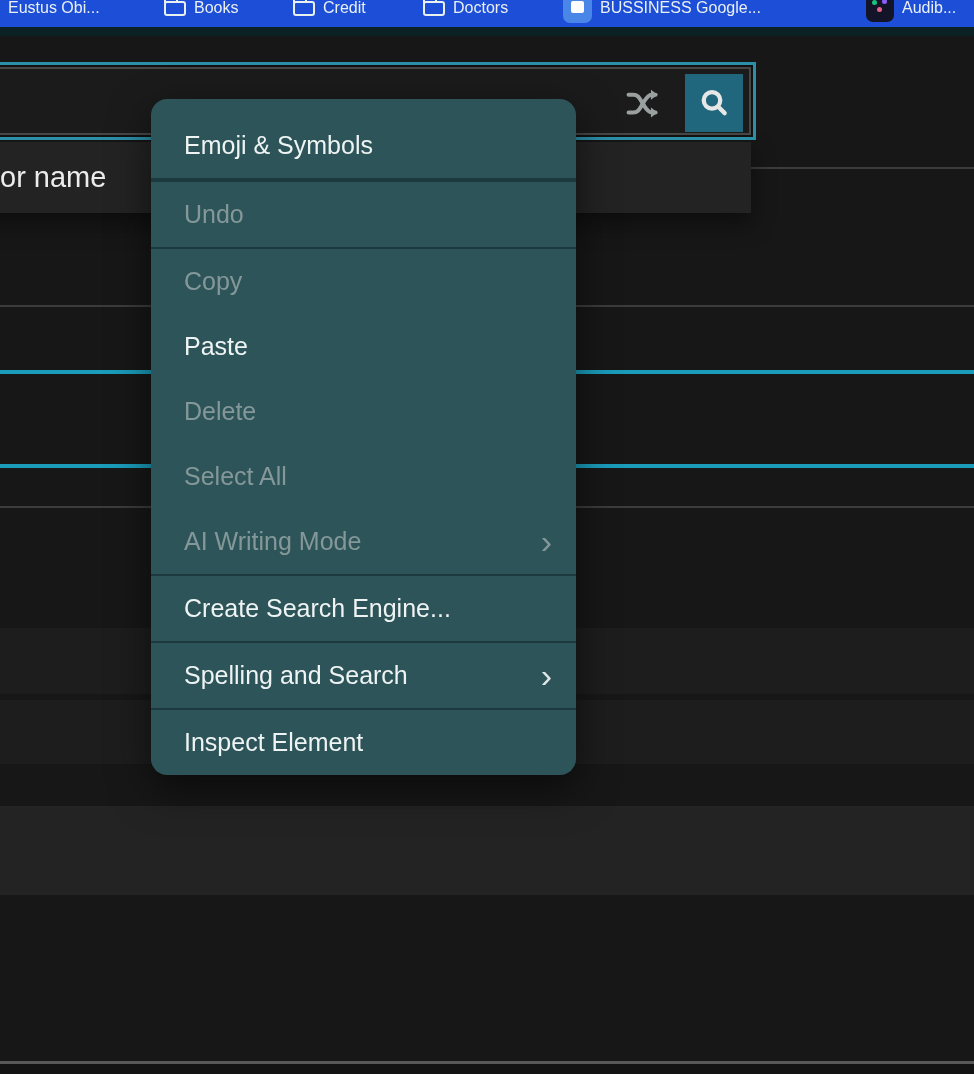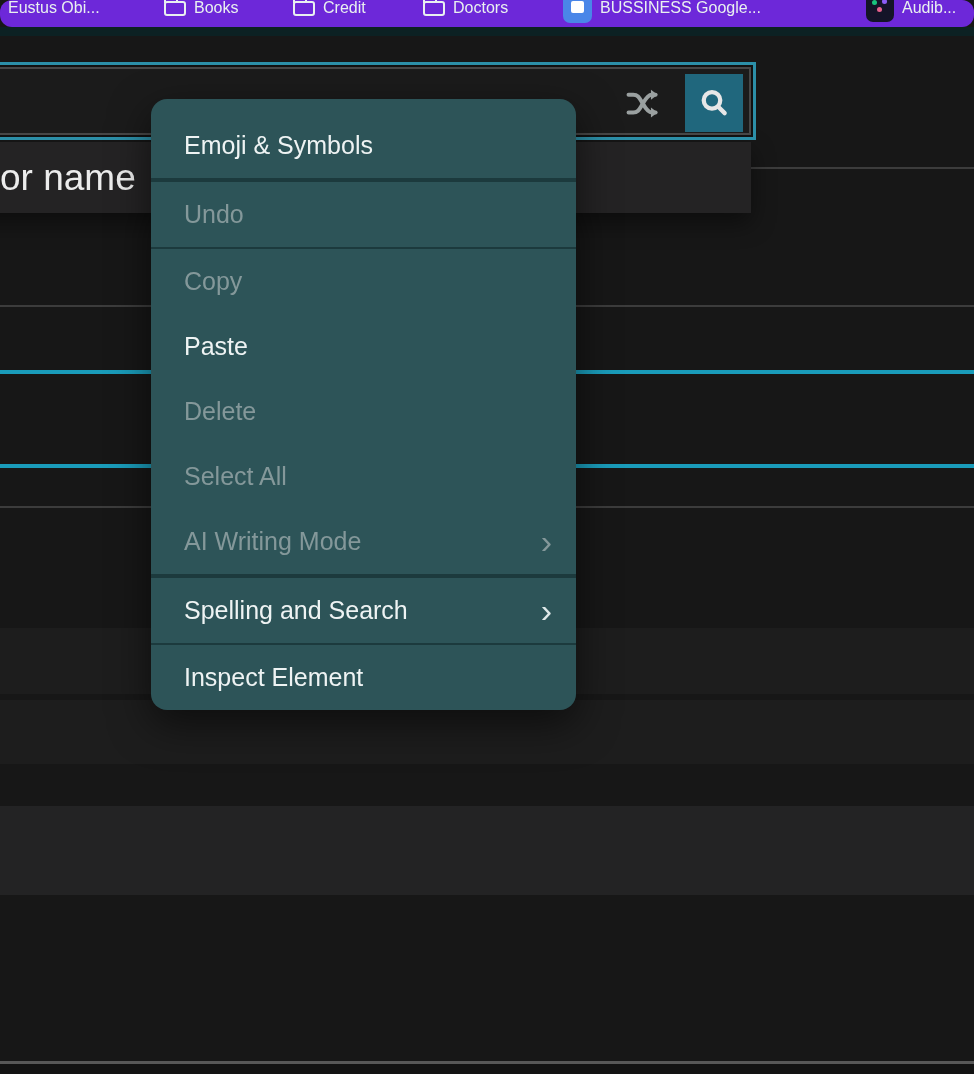--- a/index.html
+++ b/index.html
@@ -1,21 +1,21 @@
 <!DOCTYPE html>
 <html><head>
 <meta charset="utf-8">
 <style>
   * { margin:0; padding:0; box-sizing:border-box; }
   html,body { background:#171717; }
   body { font-family:"Liberation Sans", sans-serif; }
   .page { position:relative; width:974px; height:1074px; overflow:hidden; background:#171717; }
 
   
-  .bookmarks-bar { position:absolute; left:0; top:0; width:974px; height:27px; background:#6d28d9; z-index:4; overflow:hidden;border-radius:12px; }
+  .bookmarks-bar { position:absolute; left:0; top:0; width:974px; height:27px; background:#1d4ed8; z-index:4; overflow:hidden; }
   .bm-item { position:absolute; top:-10px; height:36px; display:flex; align-items:center; gap:8px; color:#e9f0f0; font-size:16px; }
   .folder-icon { width:22px; height:15px; border:2px solid #e9f0f0; border-radius:3px; position:relative; }
   .folder-icon::before { content:""; position:absolute; left:-2px; top:-6px; width:10px; height:4px; border:2px solid #e9f0f0; border-bottom:none; border-radius:2px 2px 0 0; }
   .fav-blue { width:29px; height:29px; background:#4a86e8; border-radius:7px; position:relative; }
   .fav-blue::before { content:""; position:absolute; left:8px; top:7px; width:13px; height:12px; background:#fff; border-radius:2px; }
   .fav-dark { width:28px; height:28px; background:#141428; border-radius:7px; position:relative; }
   .fav-dark .dot { position:absolute; width:5px; height:5px; border-radius:50%; }
   .subbar { position:absolute; left:0; top:27px; width:974px; height:9px; background:#0c2123; z-index:4; }
 
   
@@ -28,21 +28,21 @@
   .search-ring { position:absolute; left:-30px; top:62px; width:786px; height:78px;
                  border:3px solid #2c8fa8; background:#111; padding:2px; z-index:5; }
   .search-box { position:relative; width:100%; height:100%; background:#1b1b1b; border:2px solid #474747; }
   .search-input { position:absolute; left:10px; top:0; width:520px; height:100%; background:transparent; border:none; outline:none; color:#eee; font-size:26px; font-family:"Liberation Sans", sans-serif; }
   .shuffle-btn { position:absolute; right:85px; top:16px; width:40px; height:38px; display:flex; align-items:center; justify-content:center; }
   .search-btn { position:absolute; right:6px; top:5px; width:58px; height:58px; background:#20677d; border:none; display:flex; align-items:center; justify-content:center; cursor:pointer; }
 
   
   .suggest-panel { position:absolute; left:-30px; top:142px; width:781px; height:71px; background:#242324; z-index:3;
                    box-shadow:0 10px 24px rgba(0,0,0,.45); display:flex; align-items:center; }
-  .suggest-text { position:absolute; left:30px; color:#ececec; font-size:37px; white-space:nowrap; }
+  .suggest-text { position:absolute; left:30px; color:#ececec; font-size:29px; white-space:nowrap; }
 
   
   .context-menu { position:absolute; left:151px; top:99px; width:425px; background:#2d5458; border-radius:16px;
                   padding:14px 0 0 0; z-index:6; box-shadow:0 14px 40px rgba(0,0,0,.55); list-style:none; }
   .menu-item { height:65px; display:flex; align-items:center; padding-left:33px; padding-right:20px;
                color:#eef3f3; font-size:25px; cursor:default; position:relative; }
   .menu-item.disabled { color:#84989a;text-align:center; }
   .menu-sep { height:2px; background:#1c3a3d; }
   .chevron { position:absolute; right:24px; top:50%; transform:translateY(-54%); font-size:34px; line-height:1; color:#dfe8e8; }
   .menu-item.disabled .chevron { color:#84989a; }
@@ -126,20 +126,21 @@
     <li class="menu-sep"></li>
     <li class="menu-item disabled">Copy</li>
     <li class="menu-item">Paste</li>
     <li class="menu-item disabled">Delete</li>
     <li class="menu-item disabled">Select All</li>
     <li class="menu-item disabled">
       <span>AI Writing Mode</span>
       <span class="chevron">›</span>
     </li>
     <li class="menu-sep"></li>
+    <li class="menu-item">Create Search Engine...</li>
     <li class="menu-sep"></li>
     <li class="menu-item">
       <span>Spelling and Search</span>
       <span class="chevron">›</span>
     </li>
     <li class="menu-sep"></li>
     <li class="menu-item">Inspect Element</li>
   </ul>
 
 </div>

